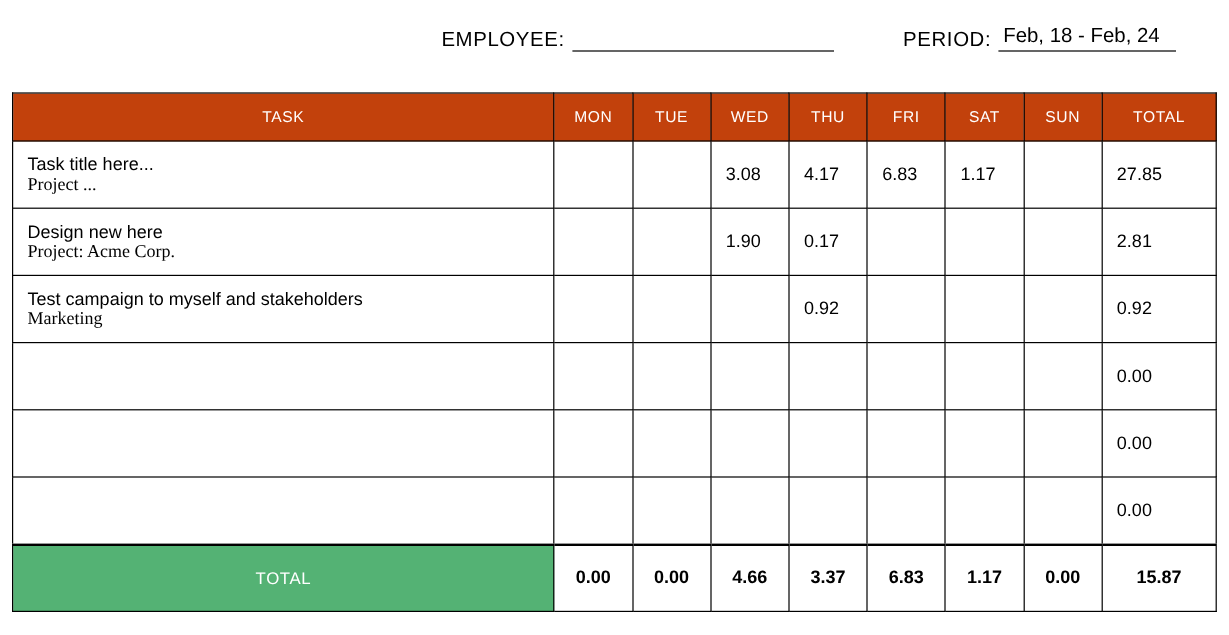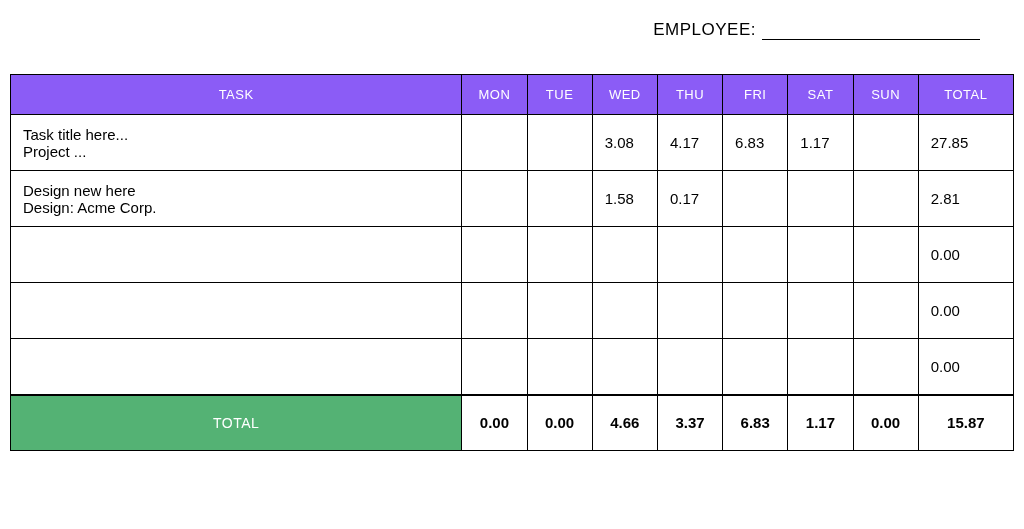--- a/index.html
+++ b/index.html
@@ -52,40 +52,40 @@
   col.task-col { width: 436px; }
   col.day-col  { width: 63px; }
   col.total-col{ width: 92px; }
 
   table.timesheet th,
   table.timesheet td {
     border: 1px solid #000;
     box-sizing: border-box;
   }
   table.timesheet thead th {
-    background: #8b5cf6;
+    background: #c2410c;
     color: #fff;
     font-weight: 400;
     font-size: 13px;
     letter-spacing: 0.5px;
     padding: 12px 4px;
     text-align: center;
   }
   table.timesheet tbody td {
     padding: 8px 12px;
     height: 56px;
     vertical-align: middle;
     font-size: 15px;
     background: #fff;
   }
   table.timesheet tbody td.num {
     text-align: left;
   }
   .task-title { display: block; }
-  .task-sub   { display: block; }
+  .task-sub   { display: block; font-family: Liberation Serif, serif; }
 
   
   tr.totals td {
     border-top: 2px solid #000;
     height: 56px;
     background: #dddddd;
     font-weight: bold;
     text-align: center;
     font-size: 15px;
   }
@@ -99,20 +99,24 @@
 </style>
 </head>
 <body>
 
 <div class="page">
 
   <div class="form-row">
     <div class="form-field">
       <span class="form-label">EMPLOYEE:</span>
       <span class="form-value employee-line"></span>
+    </div>
+    <div class="form-field">
+      <span class="form-label">PERIOD:</span>
+      <span class="form-value">Feb, 18 - Feb, 24</span>
     </div>
   </div>
 
   <table class="timesheet">
     <colgroup>
       <col class="task-col">
       <col class="day-col">
         <col class="day-col">
         <col class="day-col">
       <col class="day-col">
@@ -145,30 +149,44 @@
         <td class="num">3.08</td>
         <td class="num">4.17</td>
         <td class="num">6.83</td>
         <td class="num">1.17</td>
         <td class="num"></td>
         <td class="num">27.85</td>
       </tr>
       <tr>
         <td>
           <span class="task-title">Design new here</span>
-          <span class="task-sub">Design: Acme Corp.</span>
-        </td>
-        <td class="num"></td>
-        <td class="num"></td>
-        <td class="num">1.58</td>
+          <span class="task-sub">Project: Acme Corp.</span>
+        </td>
+        <td class="num"></td>
+        <td class="num"></td>
+        <td class="num">1.90</td>
         <td class="num">0.17</td>
         <td class="num"></td>
         <td class="num"></td>
         <td class="num"></td>
         <td class="num">2.81</td>
+      </tr>
+      <tr>
+        <td>
+          <span class="task-title">Test campaign to myself and stakeholders</span>
+          <span class="task-sub">Marketing</span>
+        </td>
+        <td class="num"></td>
+        <td class="num"></td>
+        <td class="num"></td>
+        <td class="num">0.92</td>
+        <td class="num"></td>
+        <td class="num"></td>
+        <td class="num"></td>
+        <td class="num">0.92</td>
       </tr>
       <tr>
         <td>
           <span class="task-title"></span>
           <span class="task-sub"></span>
         </td>
         <td class="num"></td>
         <td class="num"></td>
         <td class="num"></td>
         <td class="num"></td>

